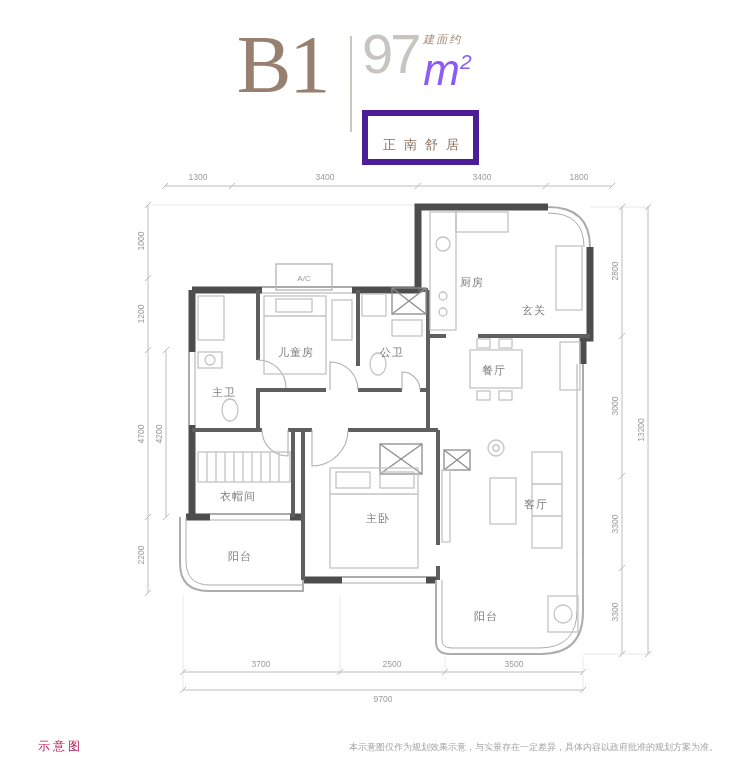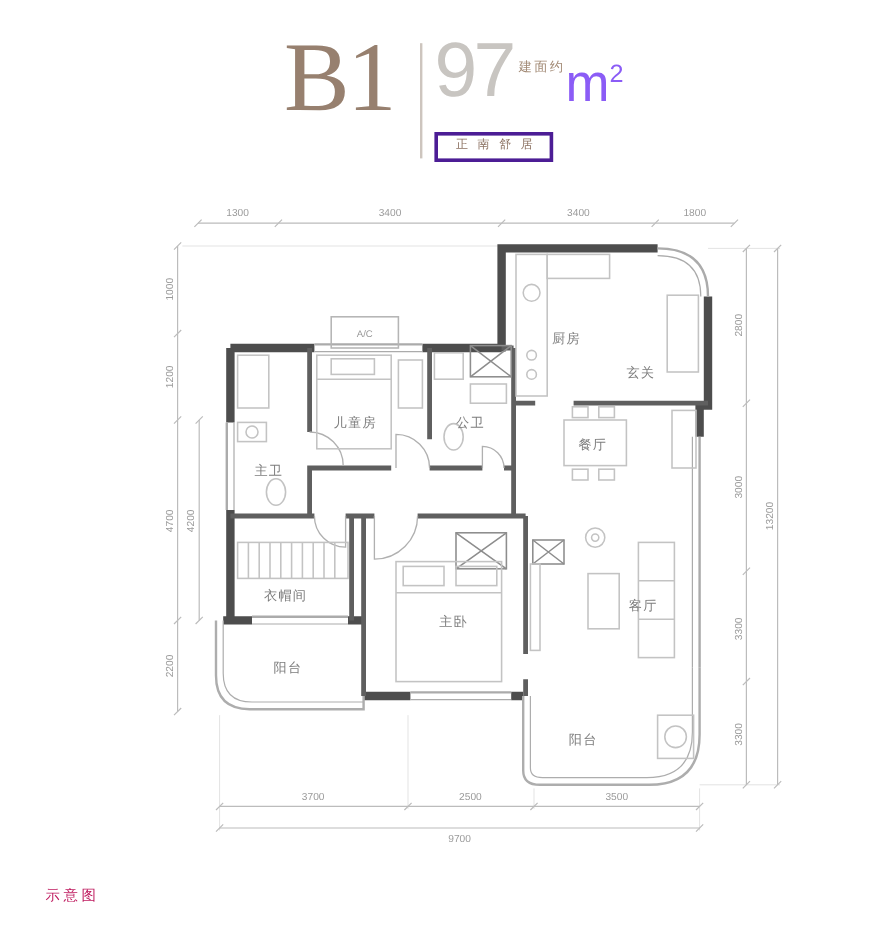--- a/index.html
+++ b/index.html
@@ -10,28 +10,28 @@
   .page{position:absolute;inset:0;}
 
   
   .unit{
     position:absolute;top:24px;left:225px;width:115px;text-align:center;
     font-family:"Liberation Serif",serif;font-size:82px;line-height:1.0;
     color:#97806f;letter-spacing:-2px;
   }
   .hdr-divider{position:absolute;left:350px;top:36px;width:2px;height:96px;background:#cdc5be;}
   .area{position:absolute;left:362px;top:26px;display:flex;align-items:flex-start;}
-  .area-number{font-size:64px;line-height:1.0;color:#c8c5c1;letter-spacing:-3px;}
-  .area-side{display:flex;margin-left:5px;margin-top:22px;}
+  .area-number{font-size:56px;line-height:1.0;color:#c8c5c1;letter-spacing:-3px;}
+  .area-side{display:flex;flex-direction:column;margin-left:5px;margin-top:6px;font-style:italic;}
   .area-prefix{font-size:11px;color:#a28a75;letter-spacing:2px;margin-bottom:1px;}
   .area-unit{font-size:44px;line-height:1.0;color:#8b5cf6;text-align:right;}
   .area-unit sup{font-size:21px;}
   .tagline-box{
-    position:absolute;left:362px;top:110px;border:3px solid #4c1d95;
-    color:#8c7262;font-size:10px;letter-spacing:8px;padding:0 6px 5px 15px;
+    position:absolute;left:362px;top:110px;border:6px solid #4c1d95;
+    color:#8c7262;font-size:13px;letter-spacing:8px;padding:20px 6px 5px 15px;
   }
 
   
   .schematic{position:absolute;left:38px;top:738px;font-size:12px;color:#be185d;letter-spacing:3px;}
   .disclaimer{position:absolute;right:22px;top:741px;font-size:9px;color:#a3a3a3;}
   .watermark{position:absolute;right:14px;top:755px;font-size:16px;font-weight:700;color:#2b2b2b;letter-spacing:1px;}
 
   svg{position:absolute;left:0;top:0;}
   svg text{font-family:"Liberation Sans",sans-serif;}
 </style>
@@ -217,14 +217,15 @@
       <text x="224" y="396">主卫</text>
       <text x="238" y="500">衣帽间</text>
       <text x="240" y="560">阳台</text>
       <text x="378" y="522">主卧</text>
       <text x="536" y="508">客厅</text>
       <text x="486" y="620">阳台</text>
     </g>
   </svg>
 
   <div class="schematic">示意图</div>
+  <div class="disclaimer">本示意图仅作为规划效果示意，与实景存在一定差异，具体内容以政府批准的规划方案为准。</div>
 
 </div>
 
 </body></html>

